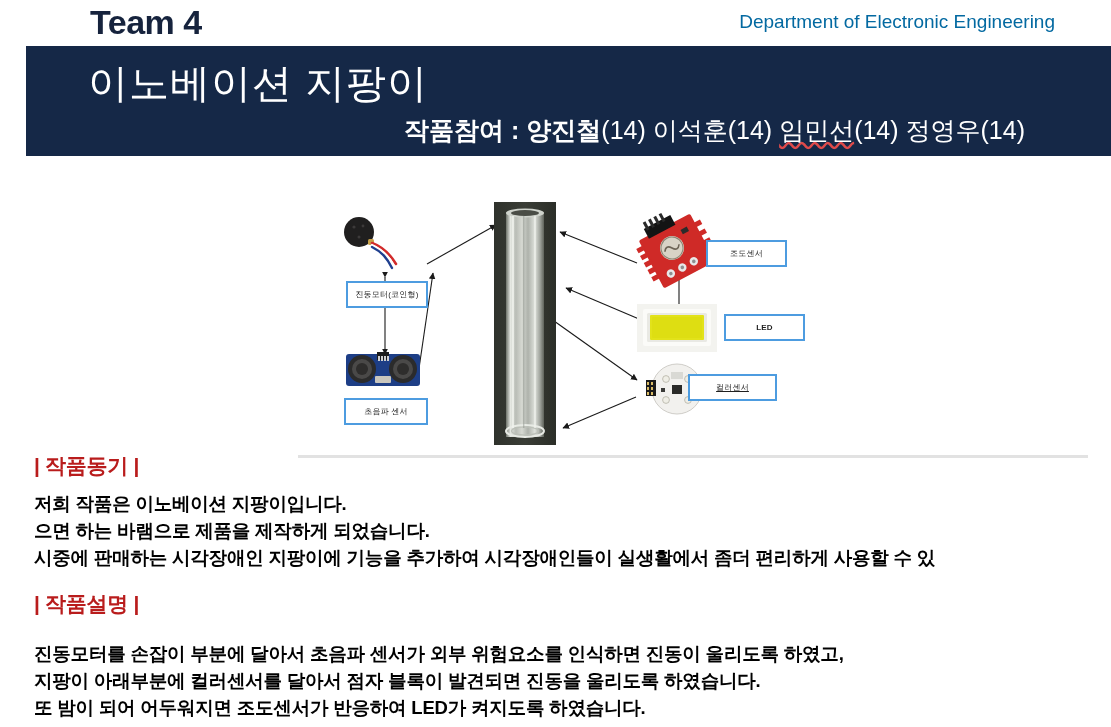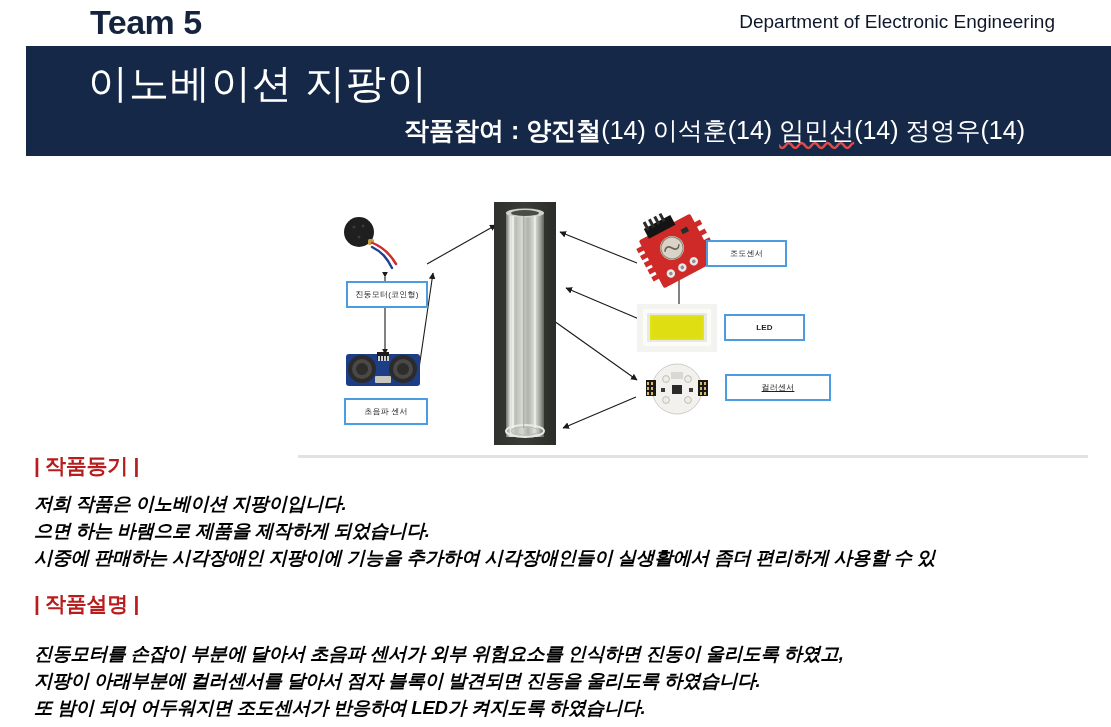--- a/index.html
+++ b/index.html
@@ -29,21 +29,21 @@
     font-weight: bold;
     letter-spacing: -0.5px;
     color: #16233d;
     line-height: 44px;
     white-space: nowrap;
   }
   #dept-title {
     position: absolute;
     right: 56px; top: 8px;
     font-size: 19px;
-    color: #0f172a;
+    color: #0369a1;
     line-height: 28px;
     white-space: nowrap;
   }
 
   
   #banner {
     position: absolute;
     left: 26px; top: 46px;
     width: 1059px; height: 110px;
     background: #152847;
@@ -93,21 +93,21 @@
     align-items: center;
     justify-content: center;
     font-size: 8px;
     color: #1f1f1f;
     letter-spacing: 0.2px;
   }
   #lbl-vibration { left: 50px;  top: 89px;  width: 82px; height: 27px; }
   #lbl-ultra     { left: 48px;  top: 206px; width: 84px; height: 27px; }
   #lbl-light     { left: 410px; top: 48px;  width: 81px; height: 27px; }
   #lbl-led       { left: 428px; top: 122px; width: 81px; height: 27px; font-weight: bold; }
-  #lbl-color     { left: 429px; top: 182px; width: 106px; height: 27px; text-decoration: underline; }
+  #lbl-color     { left: 392px; top: 182px; width: 89px; height: 27px; text-decoration: underline; }
 
   
   .part { position: absolute; }
   #part-motor  { left: 42px;  top: 22px;  width: 72px;  height: 62px; }
   #part-ultra  { left: 48px;  top: 156px; width: 78px;  height: 44px; }
   #part-light  { left: 336px; top: 16px;  width: 90px;  height: 86px; }
   #part-led    { left: 341px; top: 112px; width: 80px;  height: 48px; }
   #part-color  { left: 342px; top: 168px; width: 78px;  height: 58px; }
   #part-cane   { left: 198px; top: 10px;  width: 62px;  height: 243px; }
 
@@ -135,27 +135,27 @@
   .body-text {
     position: absolute;
     font-size: 18.5px;
     font-weight: bold;
     color: #000000;
     line-height: 27px;
     letter-spacing: -0.2px;
   }
   #text-motive { left: 34px; top: 490px; width: 1045px; }
   #text-desc   { left: 34px; top: 640px; width: 1045px; }
-  .body-text .line { display: block; white-space: nowrap; font-style: italic; }
+  .body-text .line { display: block; white-space: nowrap; }
 </style>
 </head>
 <body>
 
 <div id="top-header">
-  <div id="team-title">Team 5</div>
+  <div id="team-title">Team 4</div>
   <div id="dept-title">Department of Electronic Engineering</div>
 </div>
 
 <div id="banner">
   <div id="banner-title">이노베이션 지팡이</div>
   <div id="banner-credits">
     <span class="lead">작품참여 : 양진철</span><span>(14) 이석훈(14) </span><span class="misspelled">임민선</span><span>(14) 정영우(14)</span>
   </div>
 </div>
 

